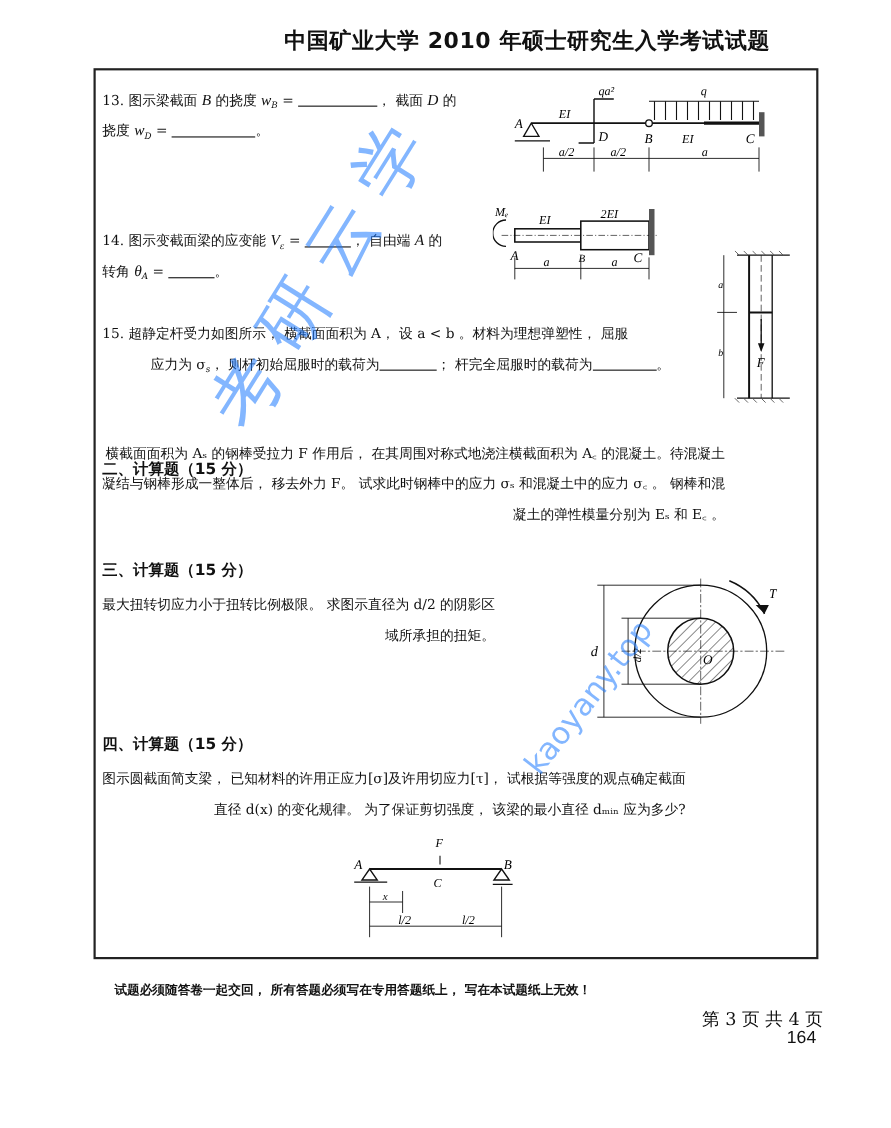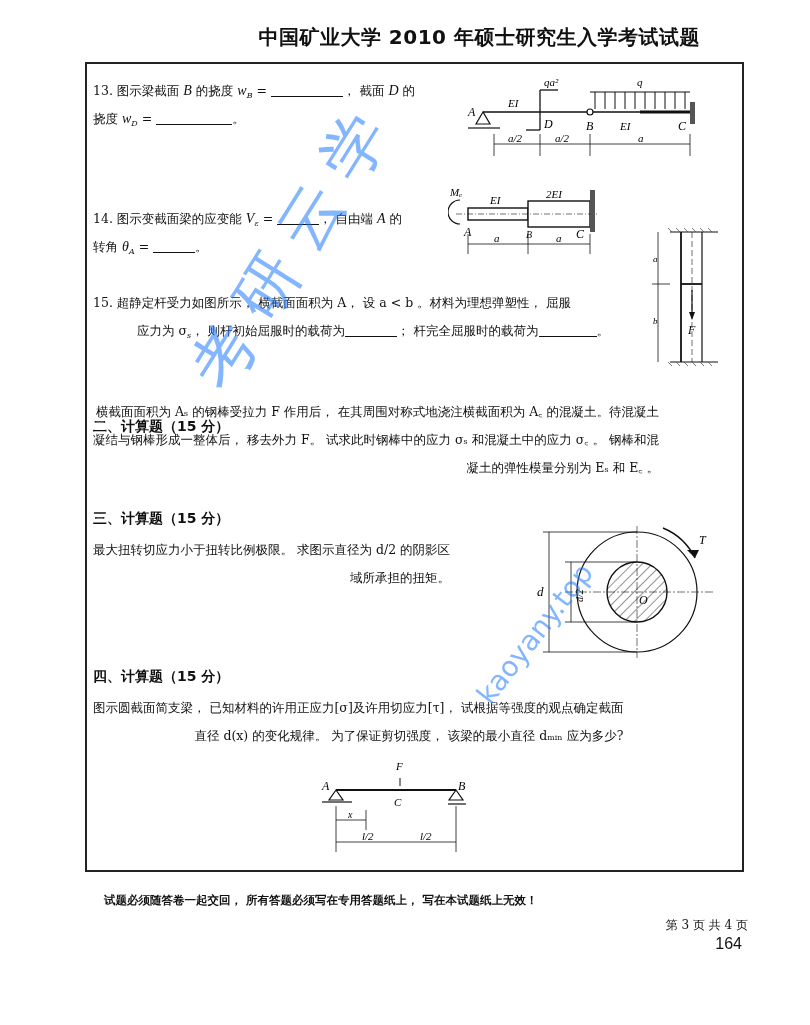--- a/index.html
+++ b/index.html
@@ -10,21 +10,21 @@
   .frame { position:absolute; left:85px; top:62px; width:659px; height:810px;
            border:2px solid #222; box-sizing:border-box; }
   .txt { position:absolute; font-size:12.5px; line-height:26px; white-space:nowrap; }
   .it { font-style:italic; font-family:"Liberation Serif", serif; font-size:14px; }
   .sub { font-size:8px; vertical-align:-3px; font-style:italic; }
   .blank { display:inline-block; border-bottom:1.3px solid #111; height:14px; vertical-align:-2px; }
   .sec { position:absolute; font-family:"DejaVu Sans", sans-serif; font-weight:bold; font-size:14px; }
   .para { position:absolute; font-size:12.5px; line-height:28px;text-align:right; }
   .footer { position:absolute; left:104px; top:893px; font-family:"DejaVu Sans", sans-serif;
             font-weight:bold; font-size:11.5px; }
-  .pageno { position:absolute; right:62px; top:917px; font-size:12px; }
+  .pageno { position:absolute; right:62px; top:917px; font-size:16px; }
   .handnum { position:absolute; right:68px; top:935px; font-size:16px; font-family:Liberation Sans, sans-serif; }
   .wm { position:absolute; color:#1e7bff; opacity:0.55; font-family:"DejaVu Sans", sans-serif; pointer-events:none; }
   svg text { font-family:"Liberation Serif", serif; font-style:italic; }
 </style>
 </head>
 <body>
 
 <div class="title">中国矿业大学 2010 年硕士研究生入学考试试题</div>
 
 <div class="frame"></div>

